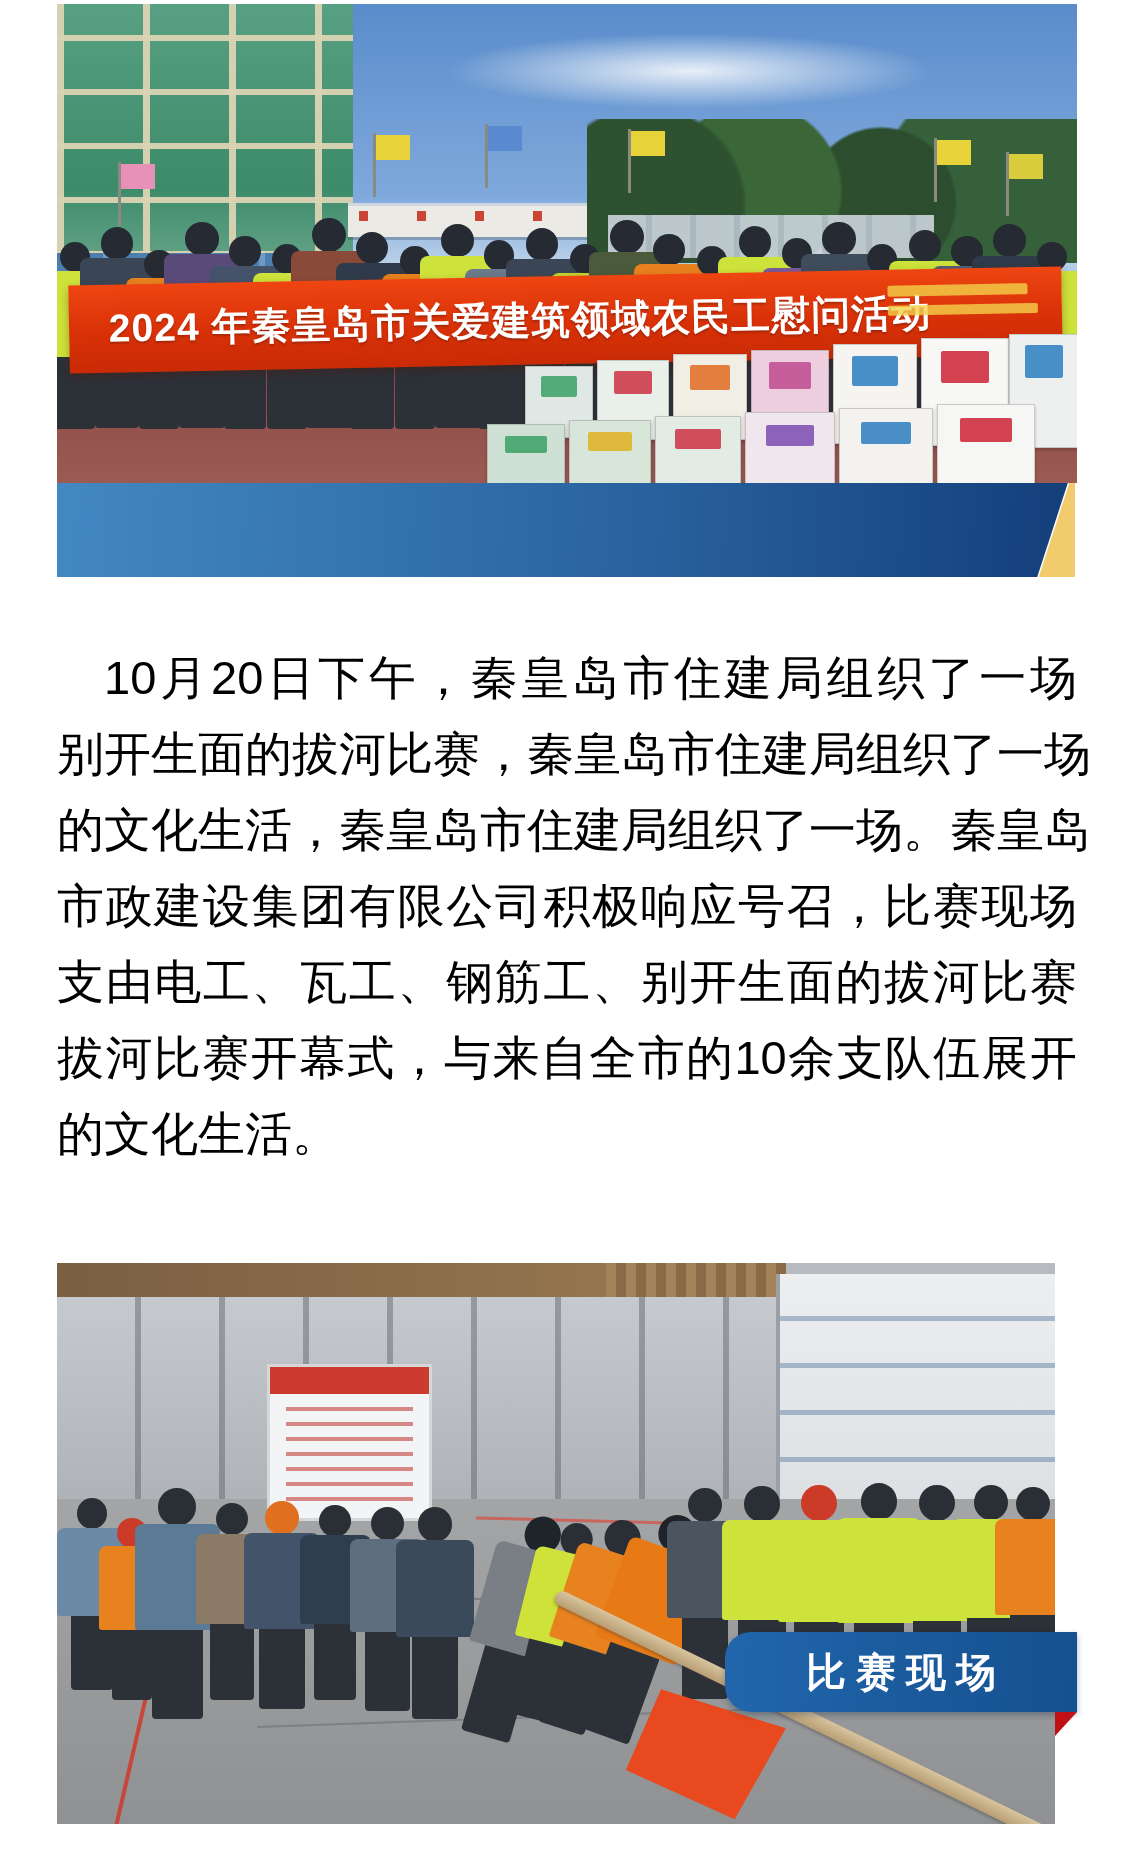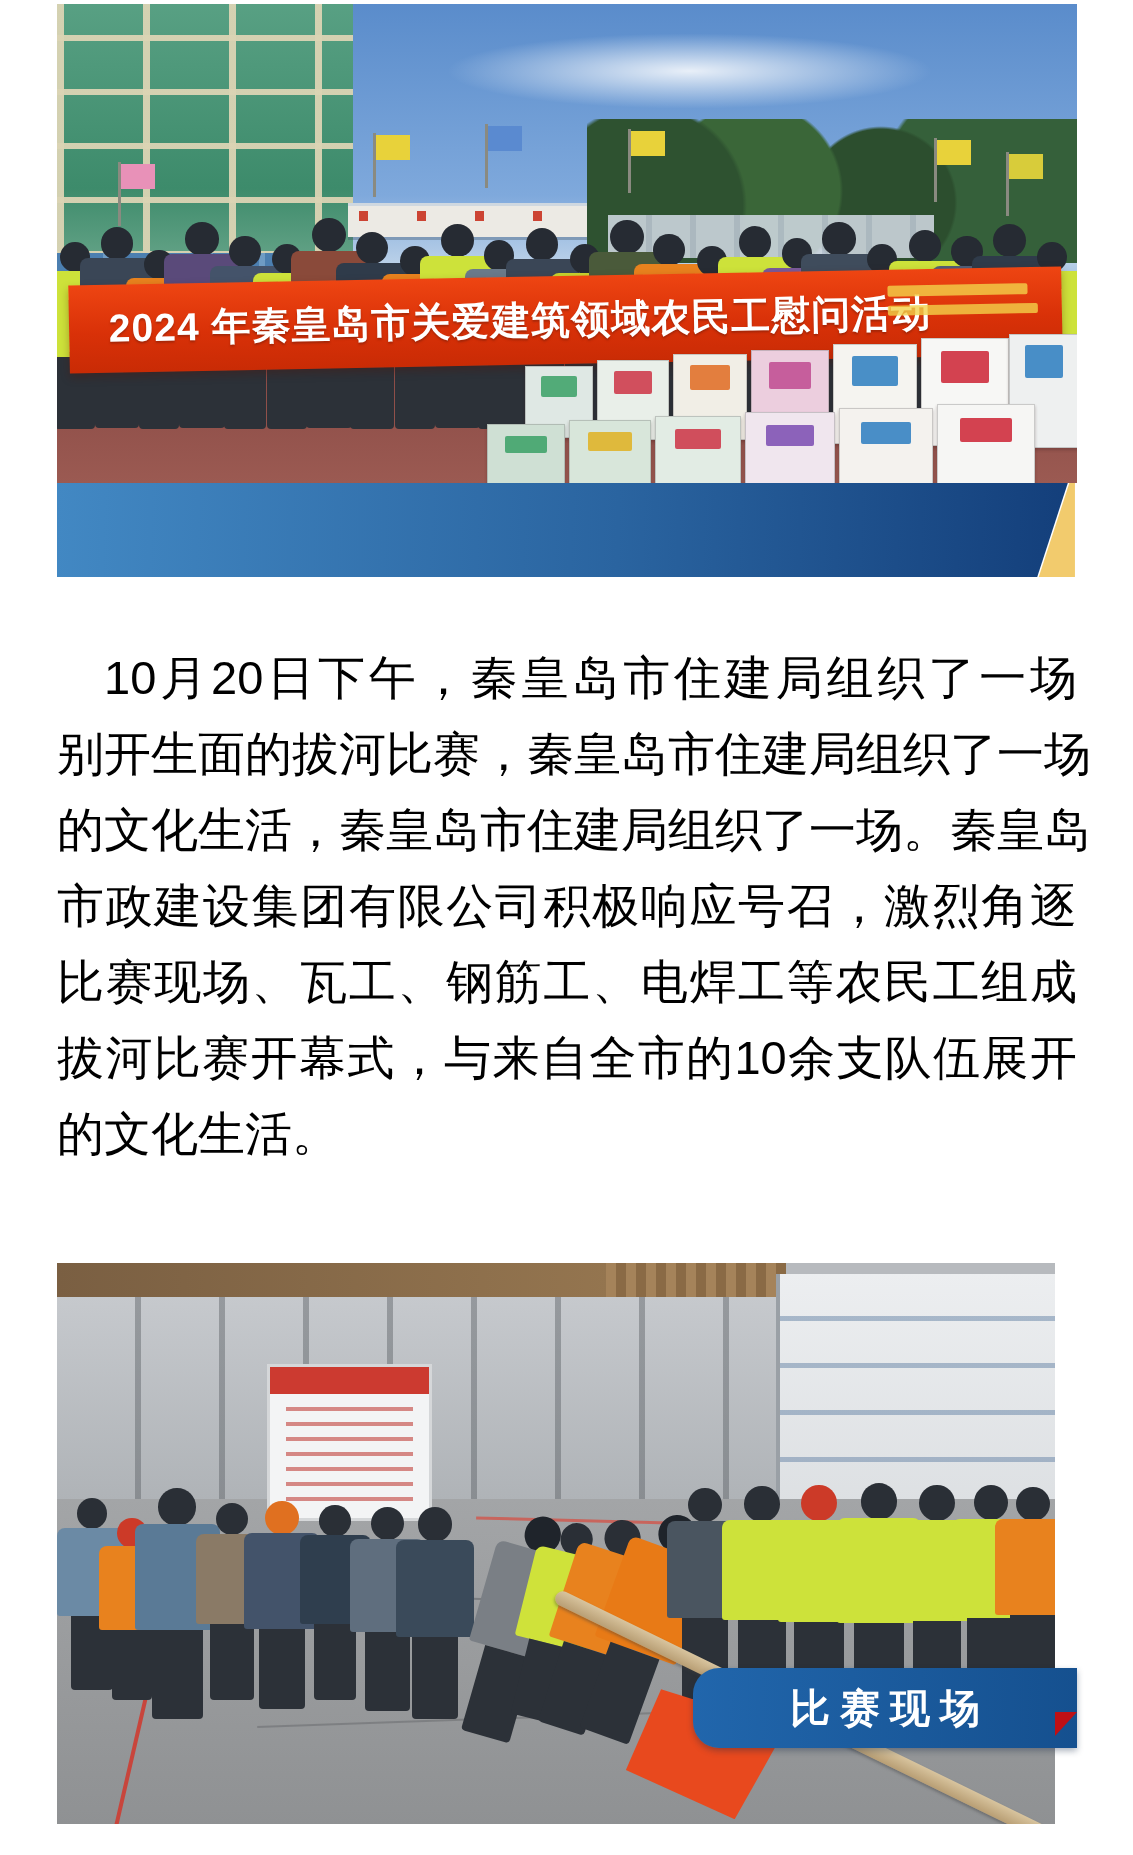--- a/index.html
+++ b/index.html
@@ -101,23 +101,23 @@
   .p2-seam2{position:absolute;left:20%;top:80%;width:80%;height:2px;background:rgba(110,112,115,.6);transform:rotate(-2deg);}
   .p2-redline1{position:absolute;left:9%;top:46%;width:4px;height:58%;background:#c8453c;transform:rotate(13deg);z-index:3;}
   .p2-redline2{position:absolute;left:42%;top:46.5%;width:58%;height:3px;background:#cf5a50;transform:rotate(1.5deg);z-index:3;opacity:.85;}
   .p2-rope{position:absolute;left:50%;top:58%;width:640px;height:15px;z-index:5;border-radius:8px;
     background:linear-gradient(180deg,#d8c49e,#b89e74);transform:rotate(26deg);transform-origin:left center;
     box-shadow:0 2px 3px rgba(60,60,60,.4);}
   .p2-flag{position:absolute;left:57%;top:76%;width:160px;height:130px;z-index:5;background:#e8491e;
     clip-path:polygon(22% 0,100% 30%,68% 100%,0 62%);}
 
   
-  .cap2{position:absolute;right:-22px;top:369px;width:384px;height:80px;z-index:8;
+  .cap2{position:absolute;right:-22px;top:369px;width:352px;height:80px;z-index:8;
     background:linear-gradient(92deg,#2166ac,#15508f);border-radius:26px 0 0 26px;
-    display:flex;align-items:center;justify-content:center;box-shadow:0 3px 6px rgba(20,40,70,.35);margin-top:36px;}
+    display:flex;align-items:center;justify-content:center;box-shadow:0 3px 6px rgba(20,40,70,.35);}
   .cap2-text{color:#ffffff;font-size:40px;font-weight:700;letter-spacing:10px;text-indent:10px;}
   .fold{position:absolute;right:-22px;top:449px;width:22px;height:24px;z-index:8;
     background:#bf1015;clip-path:polygon(0 0,100% 0,0 100%);}
 </style>
 </head>
 <body>
 
 <div class="page">
 
   <div class="photo photo1">
@@ -323,22 +323,22 @@
 
   <div class="cap1">
     <div class="cap1-blue"></div>
     <div class="cap1-gold"></div>
   </div>
 
   <div class="para" id="para">
       <div class="pline first">10月20日下午，秦皇岛市住建局组织了一场</div>
       <div class="pline">别开生面的拔河比赛，秦皇岛市住建局组织了一场</div>
       <div class="pline">的文化生活，秦皇岛市住建局组织了一场。秦皇岛</div>
-      <div class="pline">市政建设集团有限公司积极响应号召，激烈角逐</div>
-      <div class="pline">比赛现场、瓦工、钢筋工、电焊工等农民工组成</div>
+      <div class="pline">市政建设集团有限公司积极响应号召，比赛现场</div>
+      <div class="pline">支由电工、瓦工、钢筋工、别开生面的拔河比赛</div>
       <div class="pline">拔河比赛开幕式，与来自全市的10余支队伍展开</div>
       <div class="pline last">的文化生活。</div>
     </div>
 
   <div class="photo2-wrap">
     <div class="photo2">
       <div class="p2-roof"></div>
       <div class="p2-roof2"></div>
       <div class="p2-wall"></div>
       <div class="p2-containers"></div>

